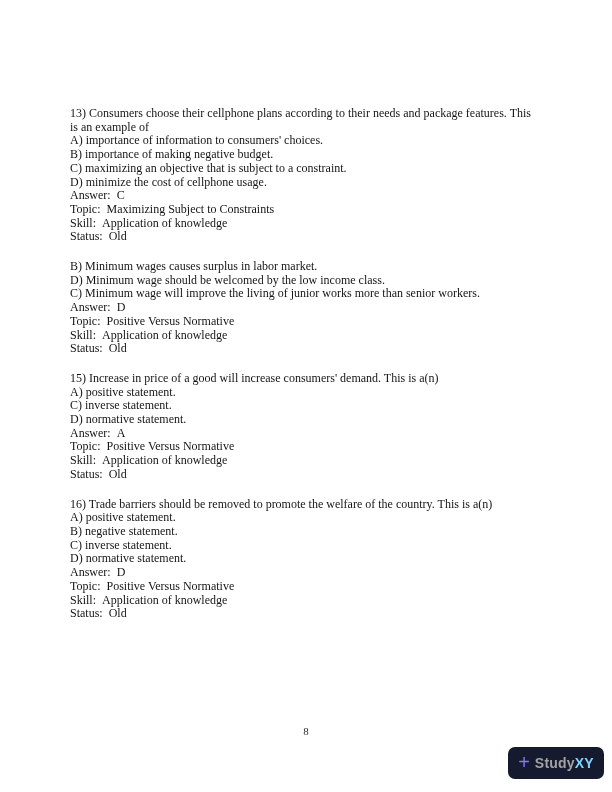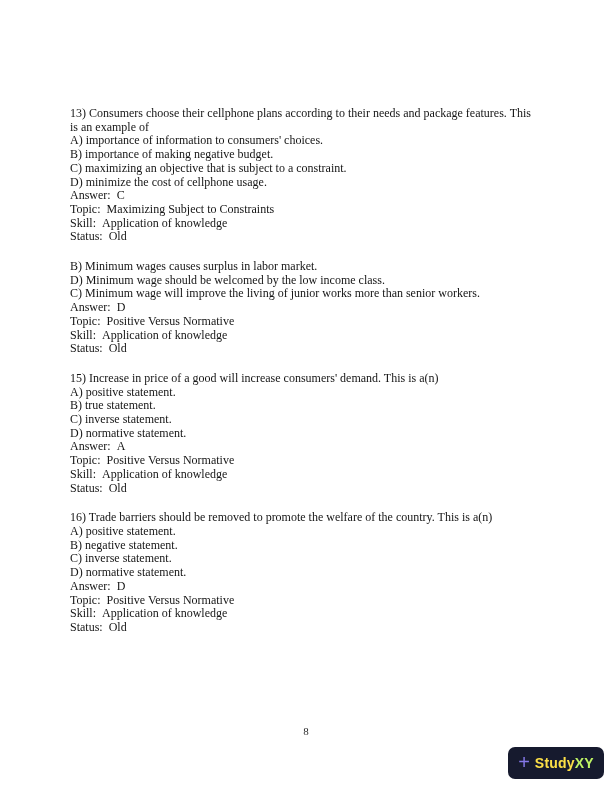--- a/index.html
+++ b/index.html
@@ -64,22 +64,22 @@
     font-weight: 400;
     line-height: 1;
     margin-top: -2px;
   }
   .brand-name {
     font-weight: 700;
     font-size: 14px;
     letter-spacing: 0.2px;
     line-height: 1;
   }
-  .brand-study { color: #fde047; }
-  .brand-xy { color: #bef264; }
+  .brand-study { color: #a3a3a3; }
+  .brand-xy { color: #7dd3fc; }
 </style>
 </head>
 <body>
 
 <div class="page">
 
   <div class="content">
 
     <section class="question">
       <p class="line">13) Consumers choose their cellphone plans according to their needs and package features. This</p>
@@ -100,21 +100,20 @@
       <p class="line">C) Minimum wage will improve the living of junior works more than senior workers.</p>
       <p class="line meta"><span class="lbl">Answer:</span><span class="val">D</span></p>
       <p class="line meta"><span class="lbl">Topic:</span><span class="val">Positive Versus Normative</span></p>
       <p class="line meta"><span class="lbl">Skill:</span><span class="val">Application of knowledge</span></p>
       <p class="line meta"><span class="lbl">Status:</span><span class="val">Old</span></p>
     </section>
 
     <section class="question">
       <p class="line">15) Increase in price of a good will increase consumers' demand. This is a(n)</p>
       <p class="line">A) positive statement.</p>
-      <p class="line">B) true statement.</p>
       <p class="line">C) inverse statement.</p>
       <p class="line">D) normative statement.</p>
       <p class="line meta"><span class="lbl">Answer:</span><span class="val">A</span></p>
       <p class="line meta"><span class="lbl">Topic:</span><span class="val">Positive Versus Normative</span></p>
       <p class="line meta"><span class="lbl">Skill:</span><span class="val">Application of knowledge</span></p>
       <p class="line meta"><span class="lbl">Status:</span><span class="val">Old</span></p>
     </section>
 
     <section class="question">
       <p class="line">16) Trade barriers should be removed to promote the welfare of the country. This is a(n)</p>

